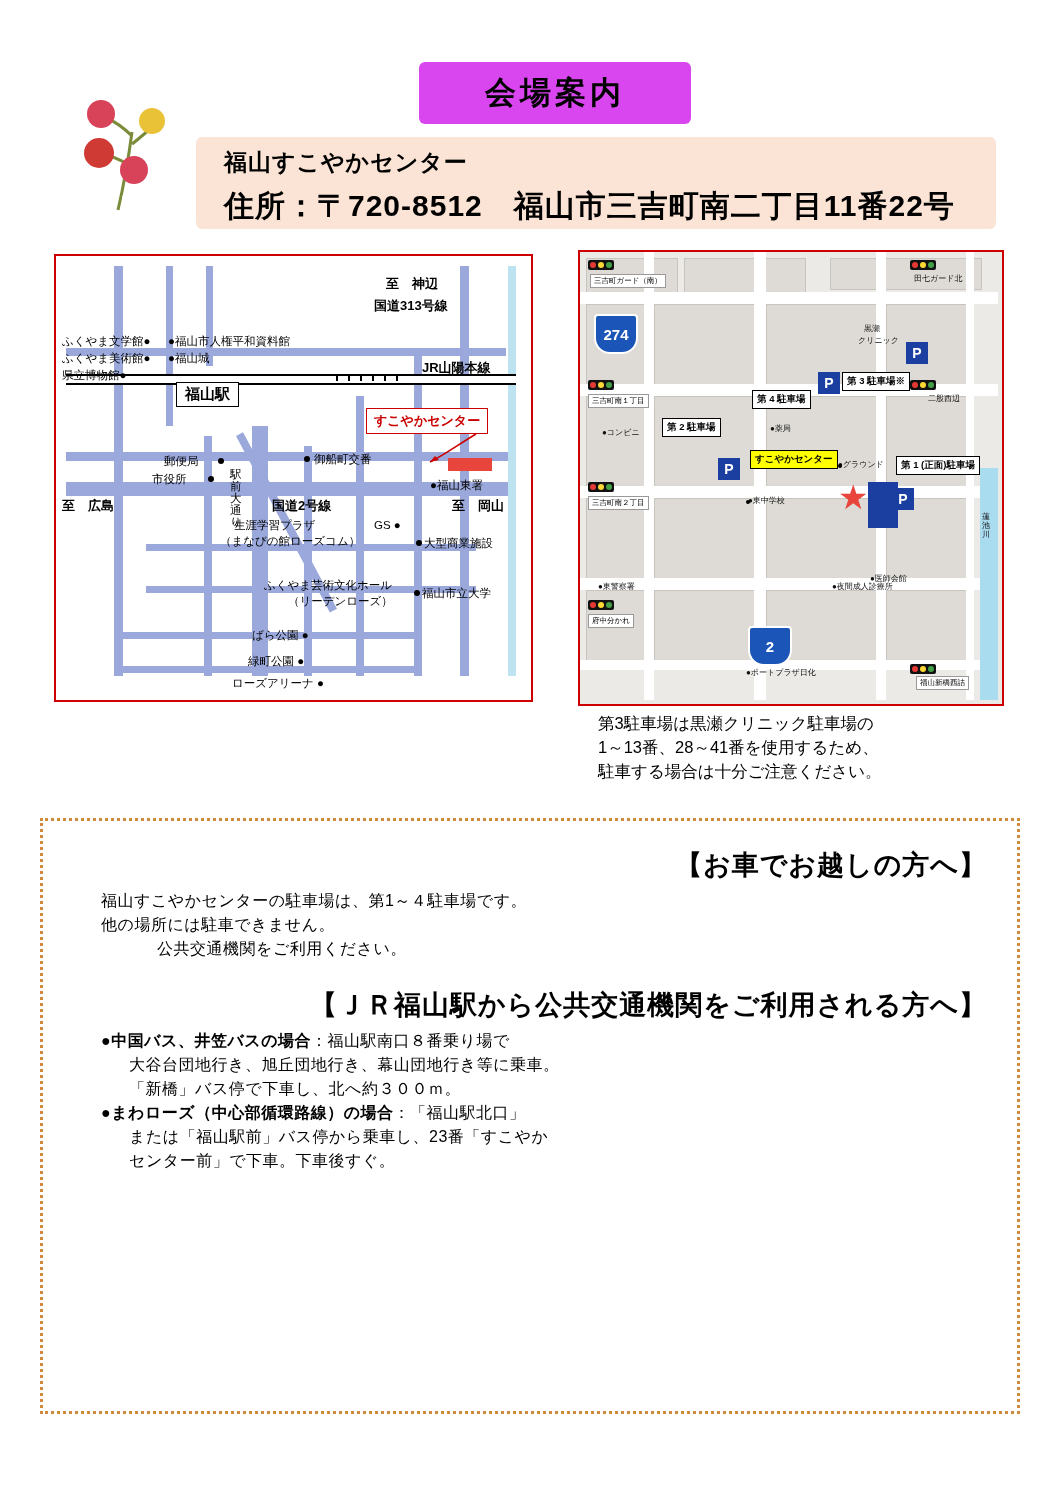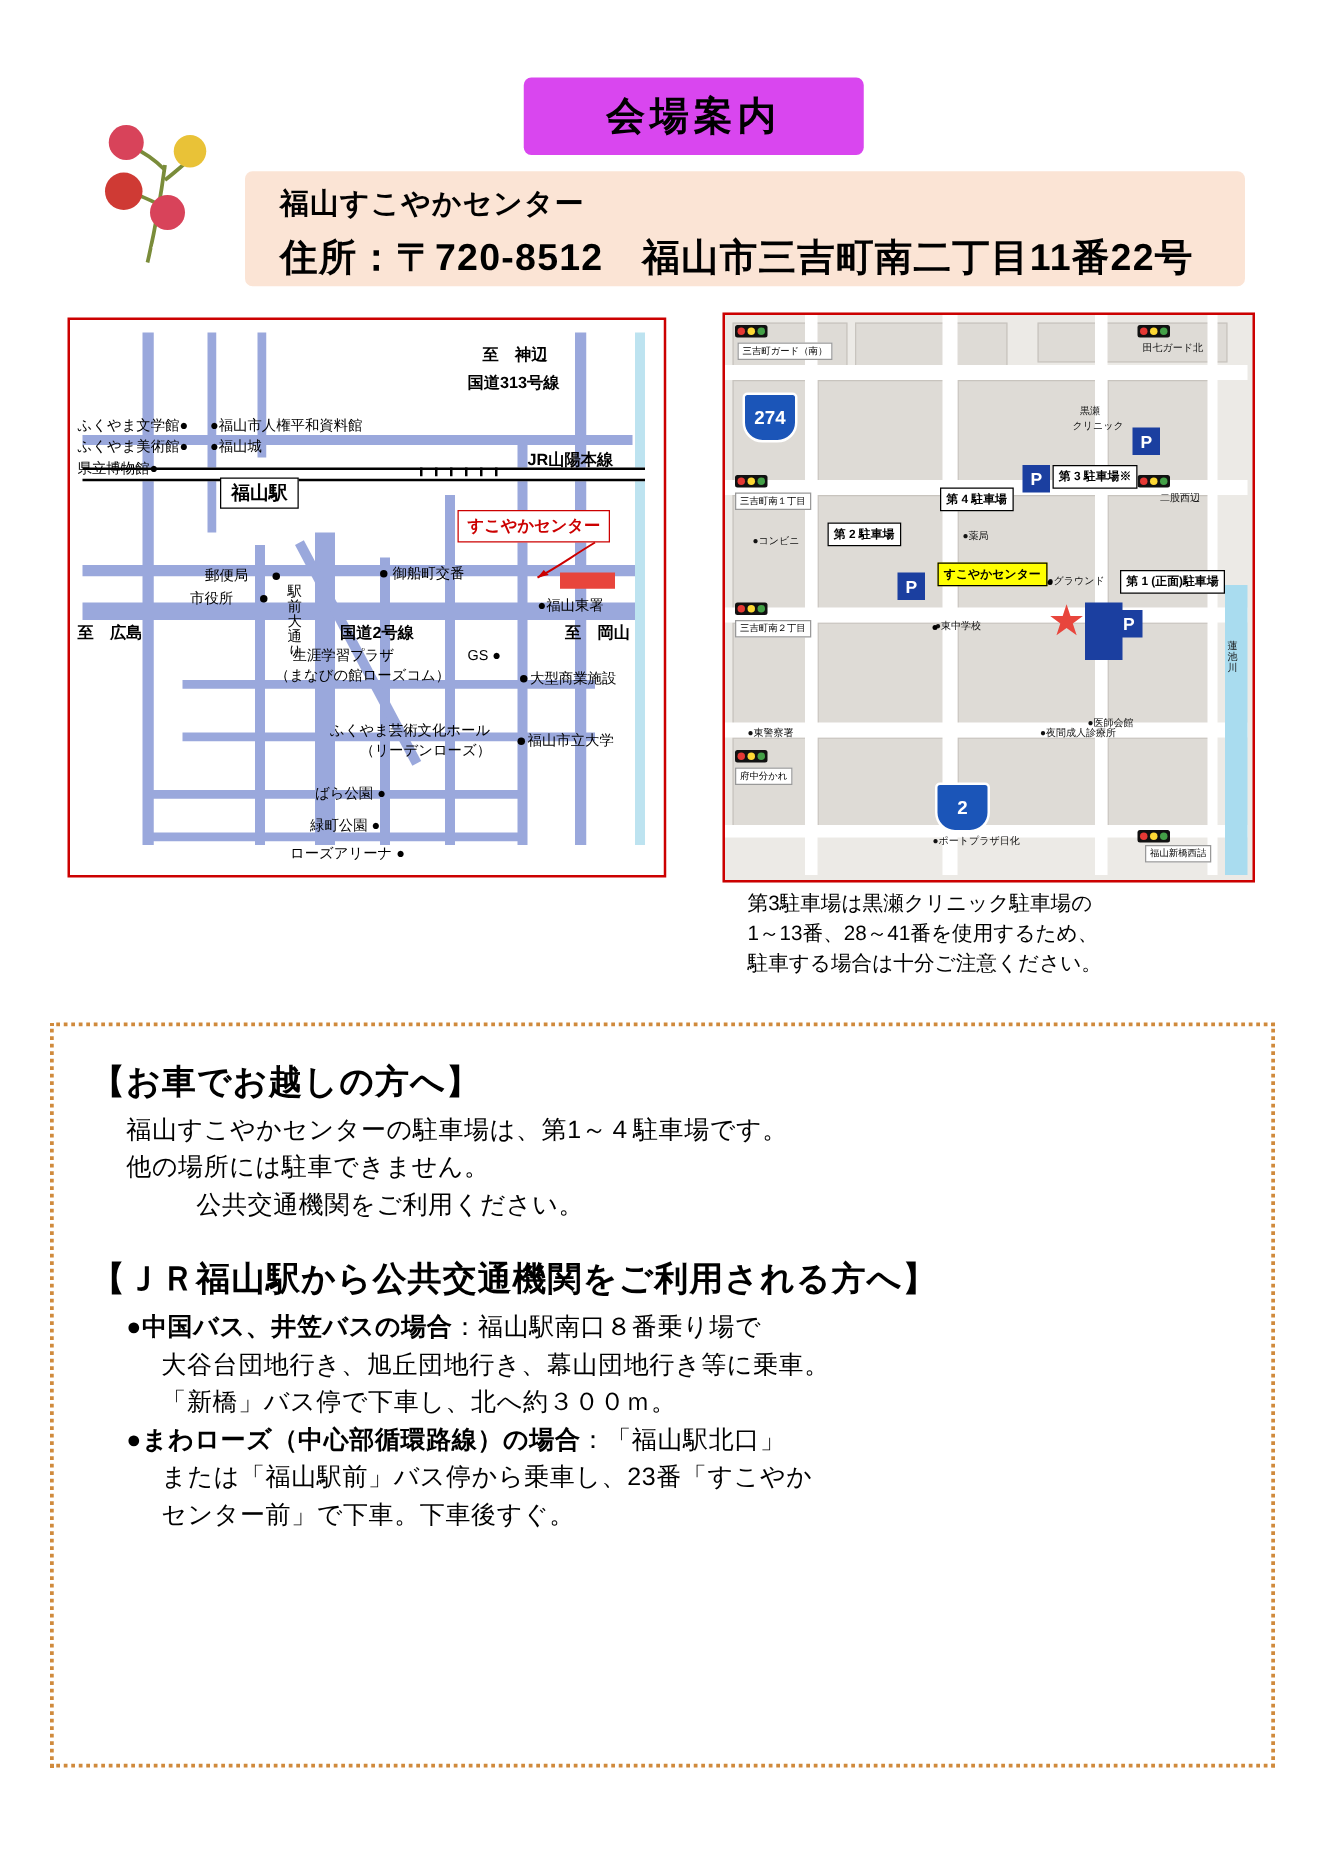--- a/index.html
+++ b/index.html
@@ -288,23 +288,24 @@
     height: 596px;
     border: 3px dotted #d08a3c;
     box-sizing: border-box;
     padding: 26px 30px 0 30px;
   }
   .head-line {
     font-size: 27px;
     font-weight: bold;
     letter-spacing: 1px;
     margin-bottom: 6px;
+    text-align: right;
   }
   .body-line {
-    font-size: 20px;
+    font-size: 16px;
     line-height: 1.5;
     letter-spacing: 0.5px;
   }
   .indent1 { padding-left: 28px; }
   .indent2 { padding-left: 56px; }
   .indent3 { padding-left: 84px; }
   .gap { height: 26px; }
   .bullet-head {
     font-weight: bold;
   }

